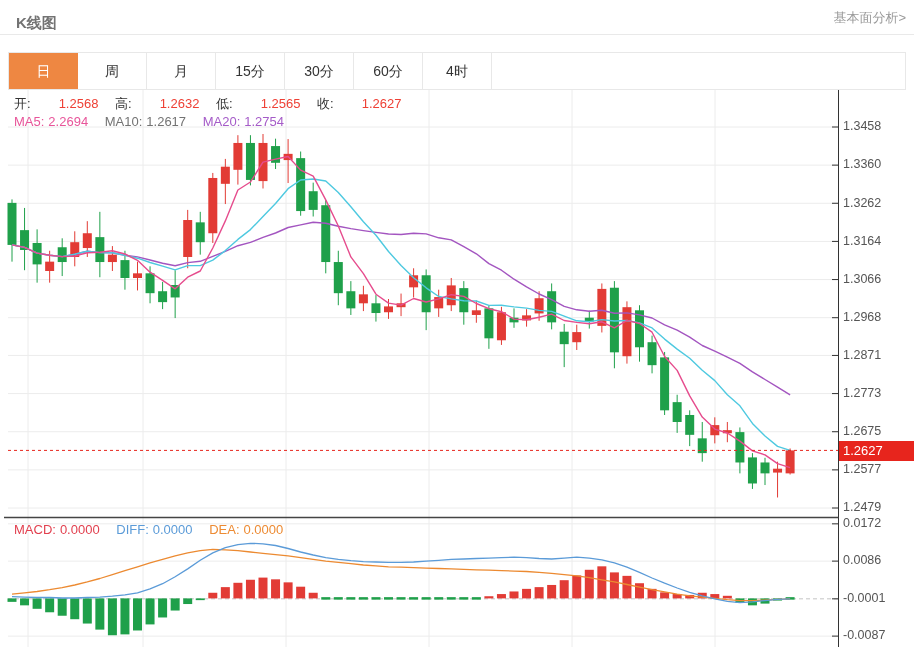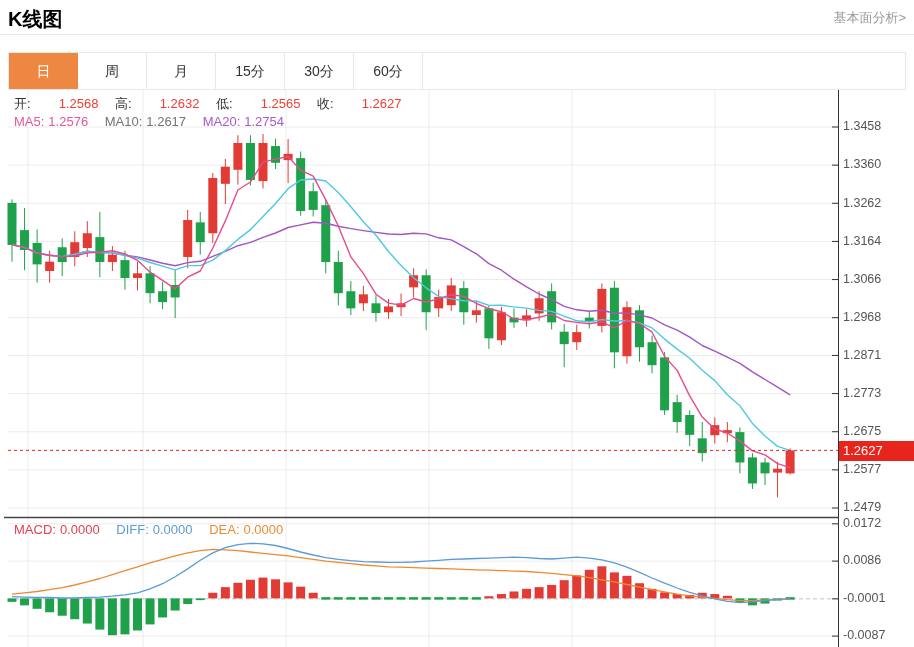--- a/index.html
+++ b/index.html
@@ -1,19 +1,19 @@
 <!DOCTYPE html>
 <html><head>
 <meta charset="utf-8">
 <style>
   html,body{margin:0;padding:0;background:#fff;}
   body{width:914px;height:647px;font-family:"Liberation Sans","DejaVu Sans",sans-serif;position:relative;overflow:hidden;}
   .stage{position:relative;width:914px;height:647px;background:#fff;}
 
-  .page-title{position:absolute;top:6px;left:8px;font-size:20px;font-weight:bold;color:#000000;margin:0;}
+  .page-title{position:absolute;top:6px;left:8px;font-size:15px;font-weight:bold;color:#737373;margin:8px;}
   .analysis-link{position:absolute;top:9px;right:8px;font-size:13px;color:#999;text-decoration:none;cursor:pointer;}
   .hdr-divider{position:absolute;top:34px;left:0;width:914px;height:1px;background:#e9e9e9;}
 
   .tabs{position:absolute;top:52px;left:8px;width:898px;height:38px;border:1px solid #e8e8e8;box-sizing:border-box;display:flex;background:#fff;z-index:3;}
   .tab{width:69px;height:100%;line-height:36px;text-align:center;font-size:14px;color:#333;border-right:1px solid #e8e8e8;cursor:pointer;box-sizing:border-box;background:#fff;}
   .tab.active{background:#ee8742;color:#fff;border-right:none;}
 
   #chart{position:absolute;top:0;left:0;z-index:1;}
   #chart text{font-family:"Liberation Sans","DejaVu Sans",sans-serif;font-size:12.5px;fill:#555;}
 
@@ -42,20 +42,21 @@
   <a class="analysis-link">基本面分析&gt;</a>
   <div class="hdr-divider"></div>
 
   <div class="tabs" id="tabs">
       <div class="tab active">日</div>
       <div class="tab">周</div>
       <div class="tab">月</div>
       <div class="tab">15分</div>
       <div class="tab">30分</div>
       <div class="tab">60分</div>
+      <div class="tab">4时</div>
     </div>
 
   <svg id="chart" width="914" height="647">
       <g>
         <line x1="28" y1="90" x2="28" y2="647" stroke="#ececec" stroke-width="1"></line>
         <line x1="143" y1="90" x2="143" y2="647" stroke="#ececec" stroke-width="1"></line>
         <line x1="286" y1="90" x2="286" y2="647" stroke="#ececec" stroke-width="1"></line>
         <line x1="429" y1="90" x2="429" y2="647" stroke="#ececec" stroke-width="1"></line>
         <line x1="572" y1="90" x2="572" y2="647" stroke="#ececec" stroke-width="1"></line>
         <line x1="715" y1="90" x2="715" y2="647" stroke="#ececec" stroke-width="1"></line>
@@ -325,21 +326,21 @@
     </svg>
 
   <div class="readout ohlc-row">
     <span class="lbl">开:</span><span class="val">1.2568</span>
     <span class="lbl">高:</span><span class="val">1.2632</span>
     <span class="lbl">低:</span><span class="val">1.2565</span>
     <span class="lbl">收:</span><span class="val">1.2627</span>
   </div>
 
   <div class="readout ma-row">
-    <span class="c-ma5">MA5:</span><span class="val c-ma5">1.2576</span>
+    <span class="c-ma5">MA5:</span><span class="val c-ma5">2.2694</span>
     <span class="c-ma10">MA10:</span><span class="val c-ma10">1.2617</span>
     <span class="c-ma20">MA20:</span><span class="val c-ma20">1.2754</span>
   </div>
 
   <div class="readout macd-row">
     <span class="c-macd">MACD:</span><span class="val c-macd">0.0000</span>
     <span class="c-diff">DIFF:</span><span class="val c-diff">0.0000</span>
     <span class="c-dea">DEA:</span><span class="val c-dea">0.0000</span>
   </div>
 

